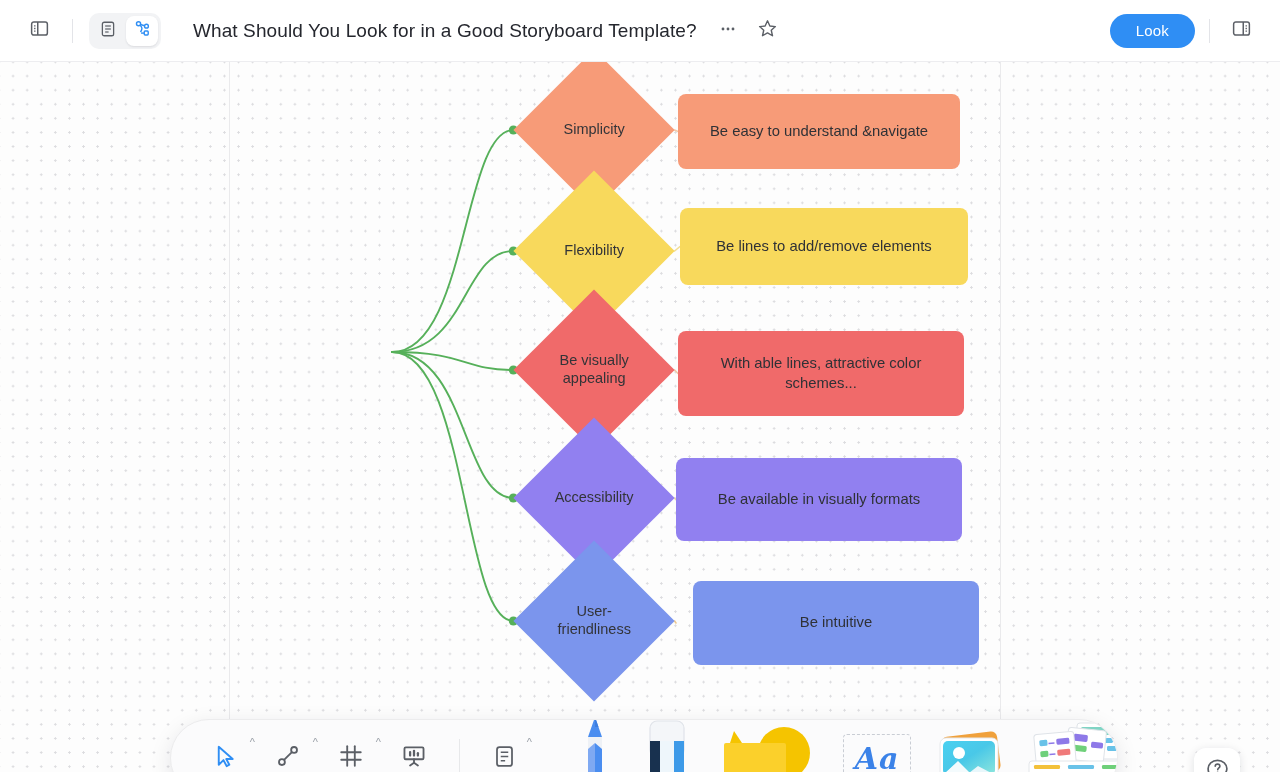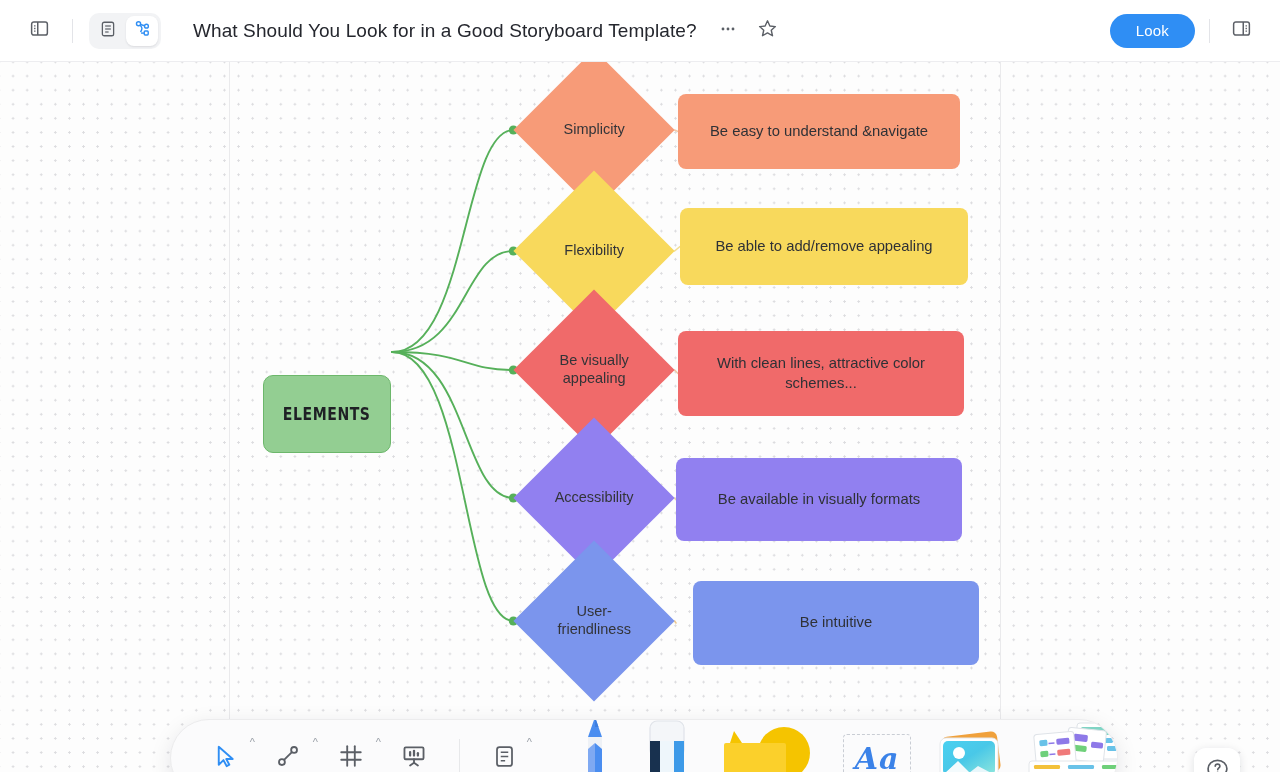--- a/index.html
+++ b/index.html
@@ -239,48 +239,45 @@
         </g>
       <g id="dot-group">
           <circle cx="513.4" cy="68" r="4.6" fill="#56b05a"></circle>
           <circle cx="513.4" cy="189" r="4.6" fill="#56b05a"></circle>
           <circle cx="513.4" cy="308" r="4.6" fill="#56b05a"></circle>
           <circle cx="513.4" cy="436" r="4.6" fill="#56b05a"></circle>
           <circle cx="513.4" cy="559" r="4.6" fill="#56b05a"></circle>
         </g>
     </svg>
 
-    <div id="root-node" class="node" style="background: rgb(147, 206, 146); border-color: rgb(108, 183, 107);">
-      <span id="root-label">ELEMENTS</span>
-    </div>
 
     <div id="branch-layer">
         <div class="node" style="left: 537px; top: 11px; width: 114px; height: 114px;">
           <div class="diamond" style="background: rgb(247, 155, 120);">
             <div class="diamond-label">Simplicity</div>
           </div>
         </div>
         <div class="node card" style="left: 678px; top: 32px; width: 282px; height: 75px; background: rgb(247, 155, 120);">
           <div class="card-label">Be easy to understand &amp;navigate</div>
         </div>
         <div class="node" style="left: 537px; top: 132px; width: 114px; height: 114px;">
           <div class="diamond" style="background: rgb(248, 217, 92);">
             <div class="diamond-label">Flexibility</div>
           </div>
         </div>
         <div class="node card" style="left: 680px; top: 146px; width: 288px; height: 77px; background: rgb(248, 217, 92);">
-          <div class="card-label">Be able to add/remove appealing</div>
+          <div class="card-label">Be lines to add/remove elements</div>
         </div>
         <div class="node" style="left: 537px; top: 251px; width: 114px; height: 114px;">
           <div class="diamond" style="background: rgb(240, 106, 106);">
             <div class="diamond-label">Be visually appealing</div>
           </div>
         </div>
         <div class="node card" style="left: 678px; top: 269px; width: 286px; height: 85px; background: rgb(240, 106, 106);">
-          <div class="card-label">With clean lines, attractive color schemes...</div>
+          <div class="card-label">With able lines, attractive color schemes...</div>
         </div>
         <div class="node" style="left: 537px; top: 379px; width: 114px; height: 114px;">
           <div class="diamond" style="background: rgb(145, 128, 240);">
             <div class="diamond-label">Accessibility</div>
           </div>
         </div>
         <div class="node card" style="left: 676px; top: 396px; width: 286px; height: 83px; background: rgb(145, 128, 240);">
           <div class="card-label">Be available in visually formats</div>
         </div>
         <div class="node" style="left: 537px; top: 502px; width: 114px; height: 114px;">

